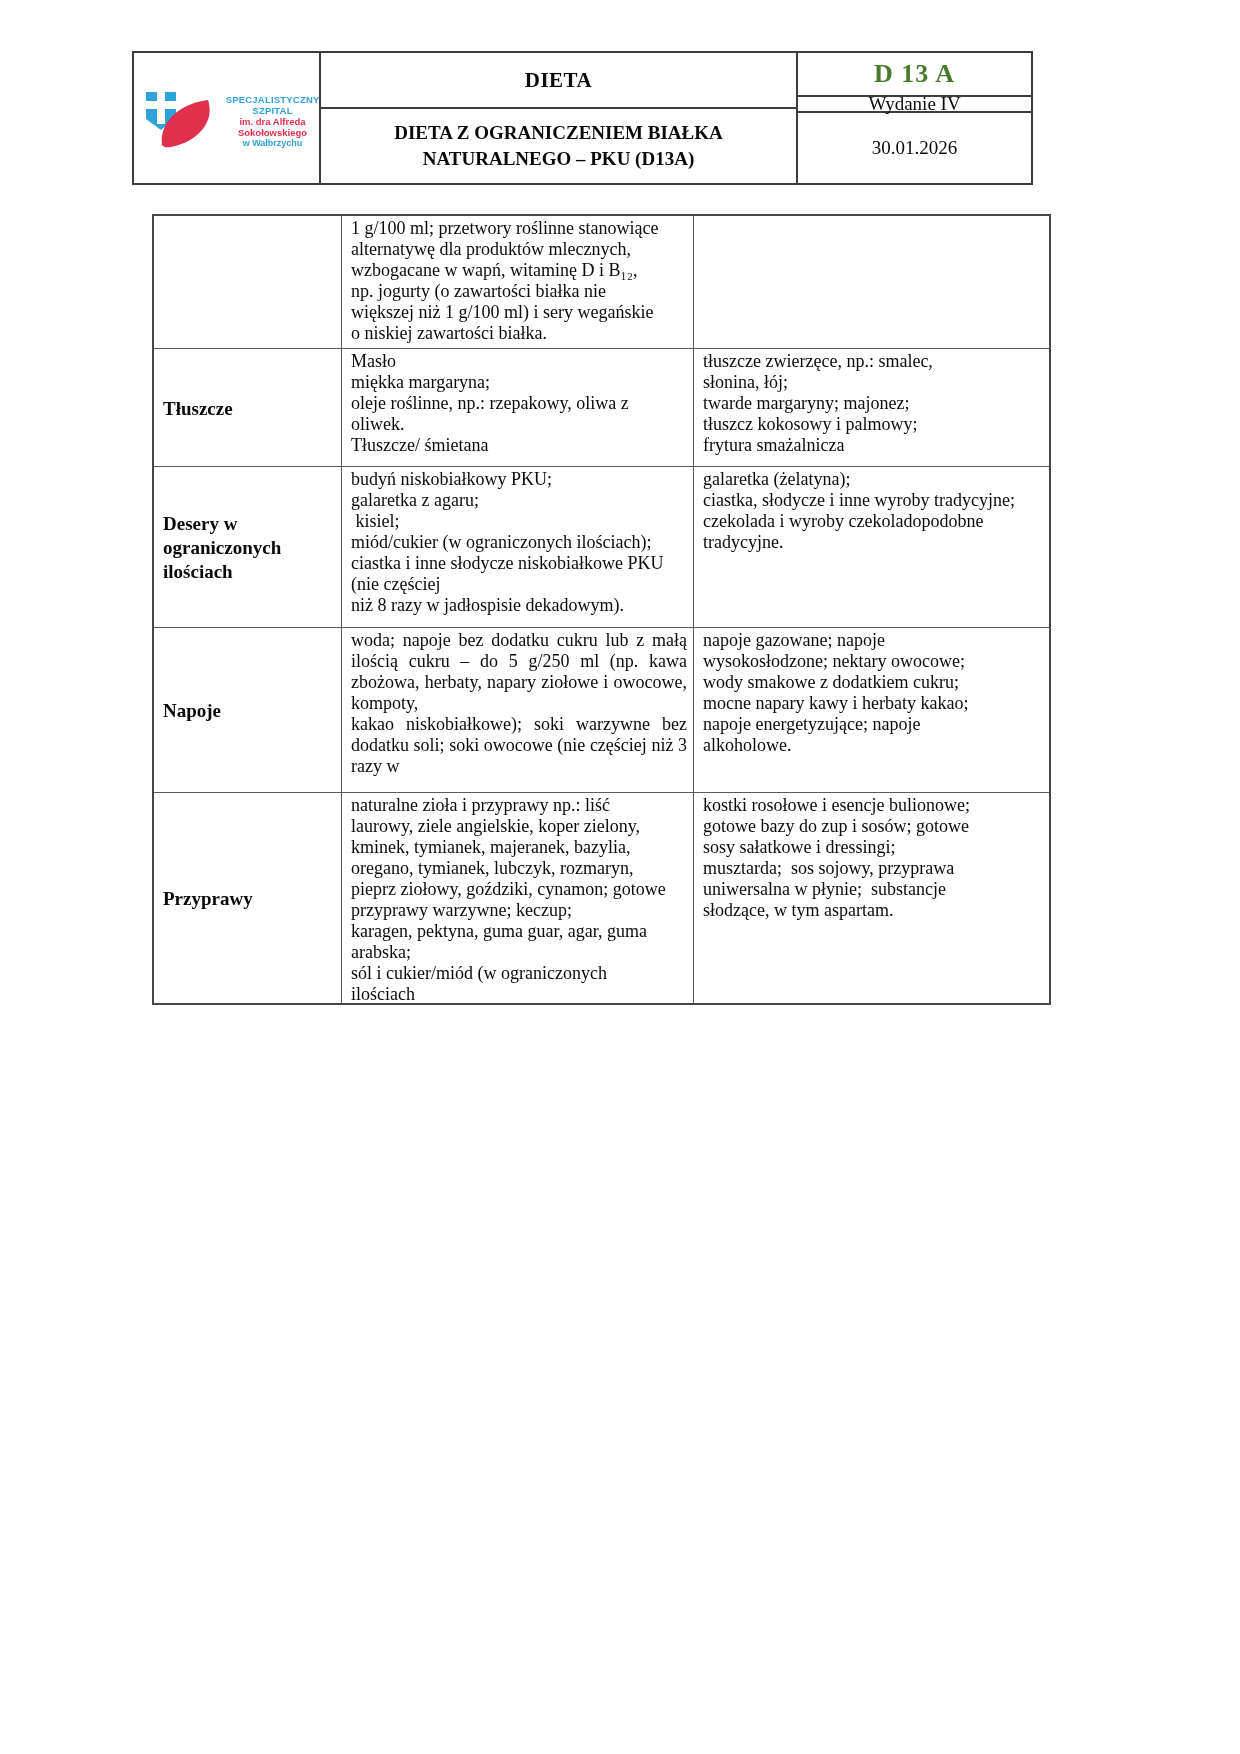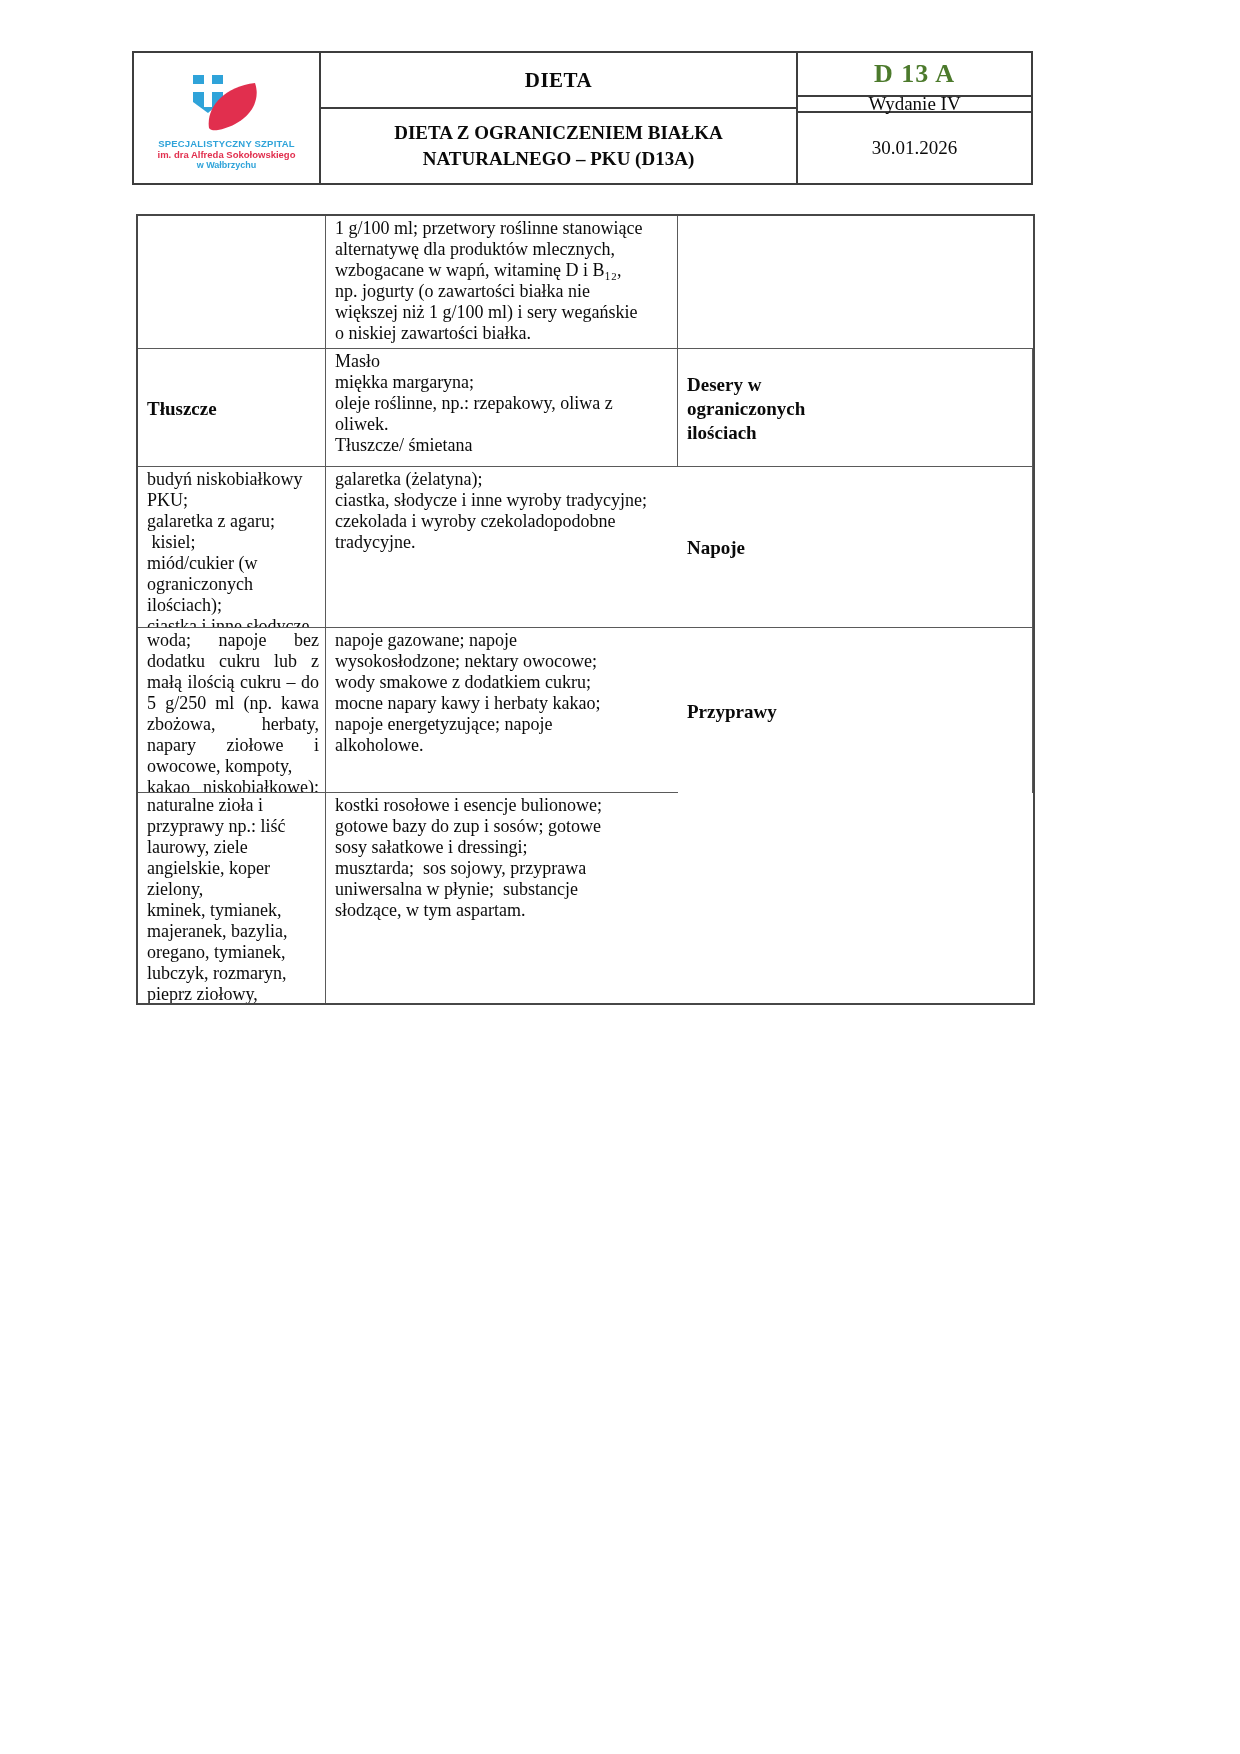--- a/index.html
+++ b/index.html
@@ -17,21 +17,21 @@
     display: flex;
     border: 2px solid #3d3d3d;
     height: 134px;
     box-sizing: border-box;
     background: #fff;
   }
   .logo-cell {
     width: 187px;
     border-right: 2px solid #3d3d3d;
     box-sizing: border-box;
-    display: flex; flex-direction: column;
+    display: flex; flex-direction: row;
     align-items: center; justify-content: center;
     padding-top: 4px;
   }
   .logo-text { font-family: "Liberation Sans", sans-serif; text-align: center; line-height: 11px; margin-top: 2px; }
   .logo-l1 { font-size: 9.5px; font-weight: bold; color: #2fa3d9; letter-spacing: .2px; }
   .logo-l2 { font-size: 9.5px; font-weight: bold; color: #e12f4e; }
   .logo-l3 { font-size: 9px;  font-weight: bold; color: #2fa3d9; }
 
   .mid-cell { flex: 1; border-right: 2px solid #3d3d3d; box-sizing: border-box; display: flex; flex-direction: column; }
   .dieta-row {
@@ -55,21 +55,21 @@
     display: flex; align-items: center; justify-content: center;
     font-size: 19px;
   }
   .date-row {
     flex: 1; display: flex; align-items: center; justify-content: center;
     font-size: 19px;
   }
 
   
   .diet-table {
-    margin-top: 29px; margin-left: 4px;
+    margin-top: 29px; margin-left: 20px;
     width: 899px;
     border: 2px solid #474747;
     box-sizing: border-box;
     display: grid;
     grid-template-columns: 188px 352px 1fr;
     grid-template-rows: 133px 118px 161px 165px 210px;
     background: #fff;
   }
   .cell {
     border-right: 1.8px solid #5a5a5a;
@@ -133,20 +133,25 @@
 większej niż 1 g/100 ml) i sery wegańskie
 o niskiej zawartości białka.</div>
     <div class="cell colend"></div>
 
     <div class="cell cat">Tłuszcze</div>
     <div class="cell">Masło
 miękka margaryna;
 oleje roślinne, np.: rzepakowy, oliwa z
 oliwek.
 Tłuszcze/ śmietana</div>
+    <div class="cell colend">tłuszcze zwierzęce, np.: smalec,
+słonina, łój;
+twarde margaryny; majonez;
+tłuszcz kokosowy i palmowy;
+frytura smażalnicza</div>
 
     <div class="cell cat">Desery w
 ograniczonych
 ilościach</div>
     <div class="cell">budyń niskobiałkowy PKU;
 galaretka z agaru;
  kisiel;
 miód/cukier (w ograniczonych ilościach);
 ciastka i inne słodycze niskobiałkowe PKU
 (nie częściej

